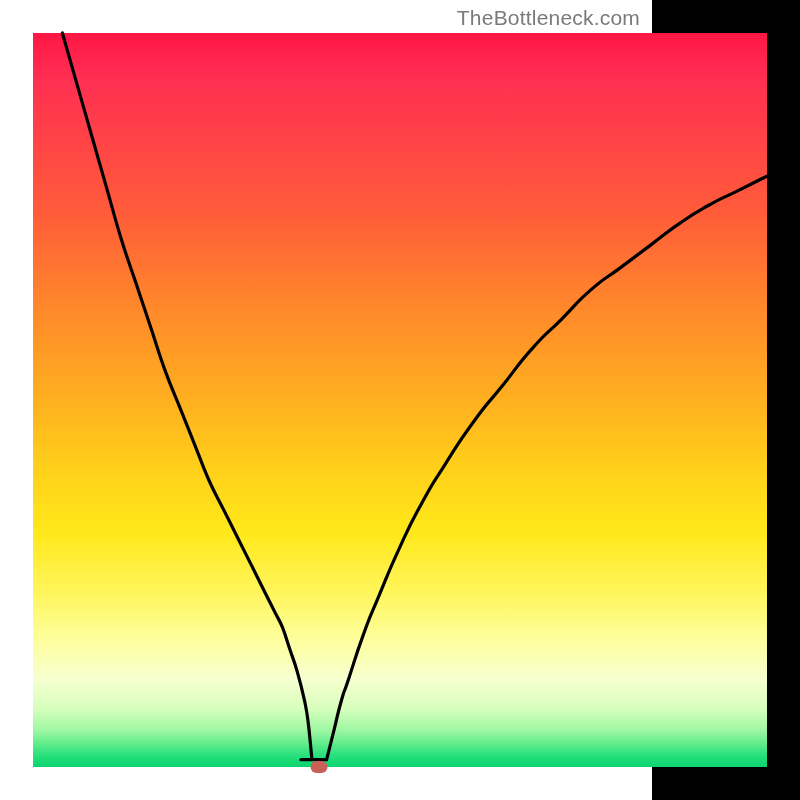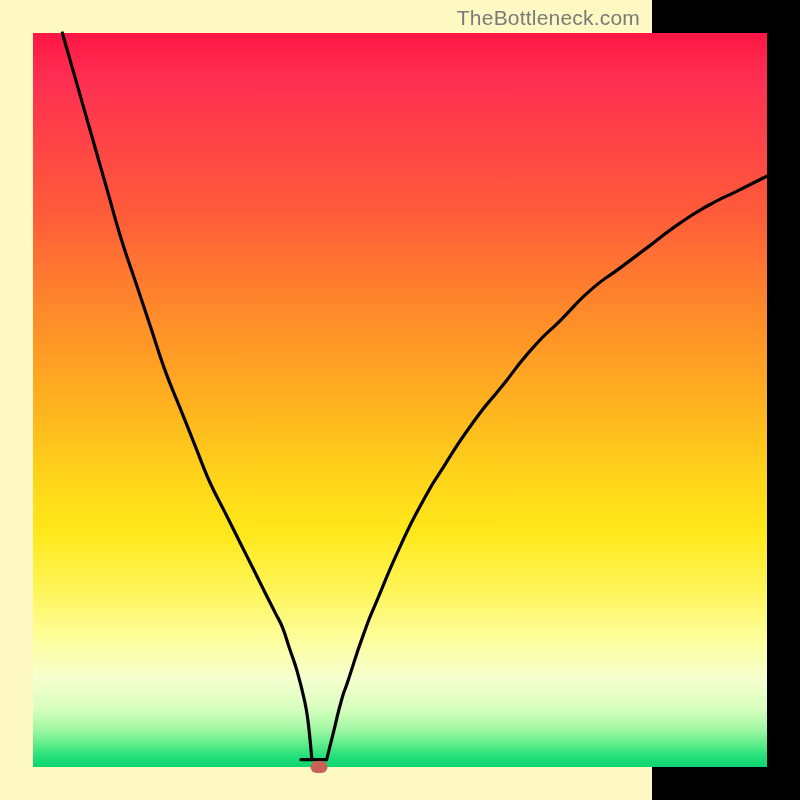--- a/index.html
+++ b/index.html
@@ -10,21 +10,21 @@
     background: #000;
     font-family: Arial, Helvetica, sans-serif;
     overflow: hidden;
   }
   .frame {
     position: absolute;
     left: 0;
     top: 0;
     width: 652px;
     height: 800px;
-    background: #fef9c3;
+    background: #ffffff;
   }
   .plot-area {
     position: absolute;
     left: 33px;
     top: 33px;
     width: 734px;
     height: 734px;
     
     background: linear-gradient(
       to bottom,

